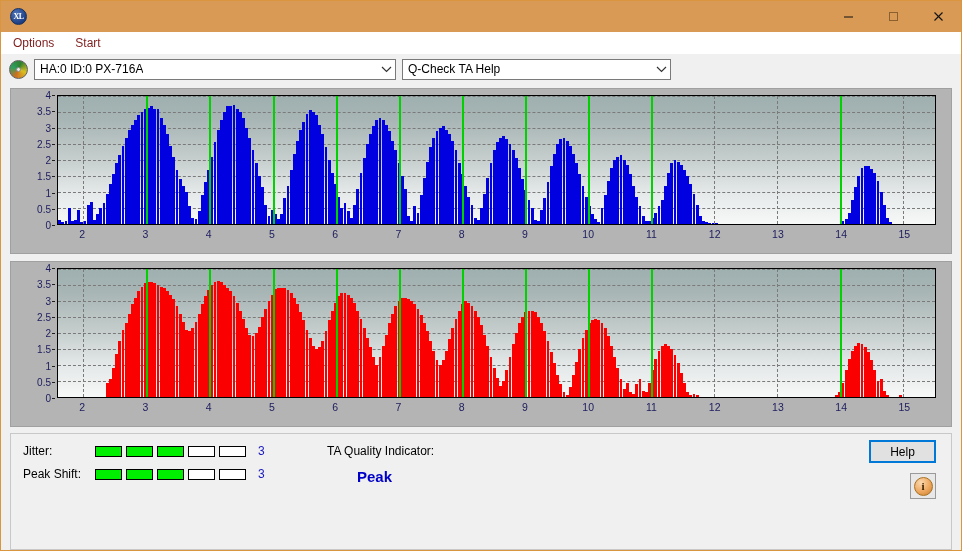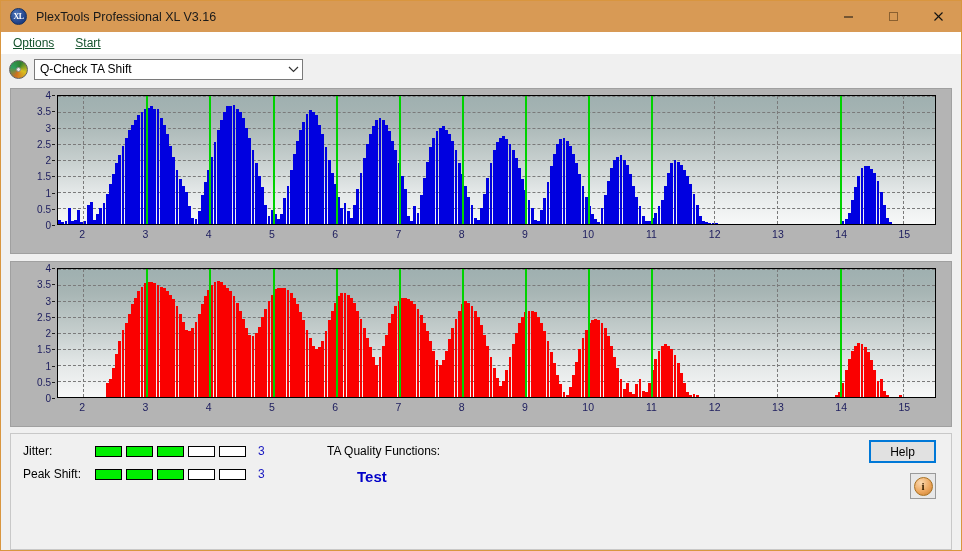--- a/index.html
+++ b/index.html
@@ -59,24 +59,23 @@
   
   .menubar {
     height: 21px;
     background: #ffffff;
     display: flex; align-items: center;
     padding-left: 8px;
     flex: 0 0 auto;
     border-bottom: 1px solid #ffffff;
   }
   .menu-item {
-    font-size: 12px; color: #14532d;
+    font-size: 12px; color: #7f1d1d;
     padding: 2px 9px 2px 4px;
     margin-right: 8px;
-    text-decoration: underline;
   }
   
   .toolbar {
     height: 30px;
     background: #f0f0f0;
     display: flex; align-items: center;
     padding: 0 8px;
     flex: 0 0 auto;
     gap: 6px;
   }
@@ -273,21 +272,20 @@
     font-size: 12px; color: #ff2020;
   }
 </style>
 </head>
 <body>
 
 <div class="app-window">
 
   <div class="titlebar">
     <div class="app-icon">XL</div>
-    <div class="title-text">PlexTools Professional XL V3.16</div>
     <div class="win-buttons">
       <div class="win-btn">
         <svg width="13" height="13" viewBox="0 0 13 13">
             <line x1="2" y1="7" x2="11" y2="7" stroke="#111" stroke-width="1"></line>
           </svg>
       </div>
       <div class="win-btn">
         <svg width="13" height="13" viewBox="0 0 13 13">
             <rect x="2.5" y="2.5" width="8" height="8" fill="none" stroke="#8a6030" stroke-width="1"></rect>
           </svg>
@@ -301,22 +299,30 @@
     </div>
   </div>
 
   <div class="menubar">
     <div class="menu-item">Options</div>
     <div class="menu-item">Start</div>
   </div>
 
   <div class="toolbar">
     <div class="drive-icon"></div>
+    <div class="combo combo-drive">
+      <span class="cap">HA:0 ID:0  PX-716A</span>
+      <span class="arrow">
+        <svg width="11" height="8" viewBox="0 0 11 8">
+            <polyline points="1,2 5.5,6.5 10,2" fill="none" stroke="#333" stroke-width="1.2"></polyline>
+          </svg>
+      </span>
+    </div>
     <div class="combo combo-test">
-      <span class="cap">Q-Check TA Shift</span>
+      <span class="cap">Q-Check TA Help</span>
       <span class="arrow">
         <svg width="11" height="8" viewBox="0 0 11 8">
             <polyline points="1,2 5.5,6.5 10,2" fill="none" stroke="#333" stroke-width="1.2"></polyline>
           </svg>
       </span>
     </div>
   </div>
 
   <div class="charts-area">
     <div class="chart-panel">
@@ -1044,22 +1050,22 @@
       <span class="segbar" id="peakshift-meter">
           <span class="seg on"></span>
           <span class="seg on"></span>
           <span class="seg on"></span>
           <span class="seg"></span>
           <span class="seg"></span>
         </span>
       <span class="seg-value">3</span>
     </div>
     <div class="ta-block">
-      <div class="ta-title">TA Quality Functions:</div>
-      <div class="ta-value">Test</div>
+      <div class="ta-title">TA Quality Indicator:</div>
+      <div class="ta-value">Peak</div>
     </div>
     <div class="start-btn">Help</div>
     <div class="info-btn">
       <span class="info-circle">i</span>
     </div>
   </div>
 
 
 </div>
 

